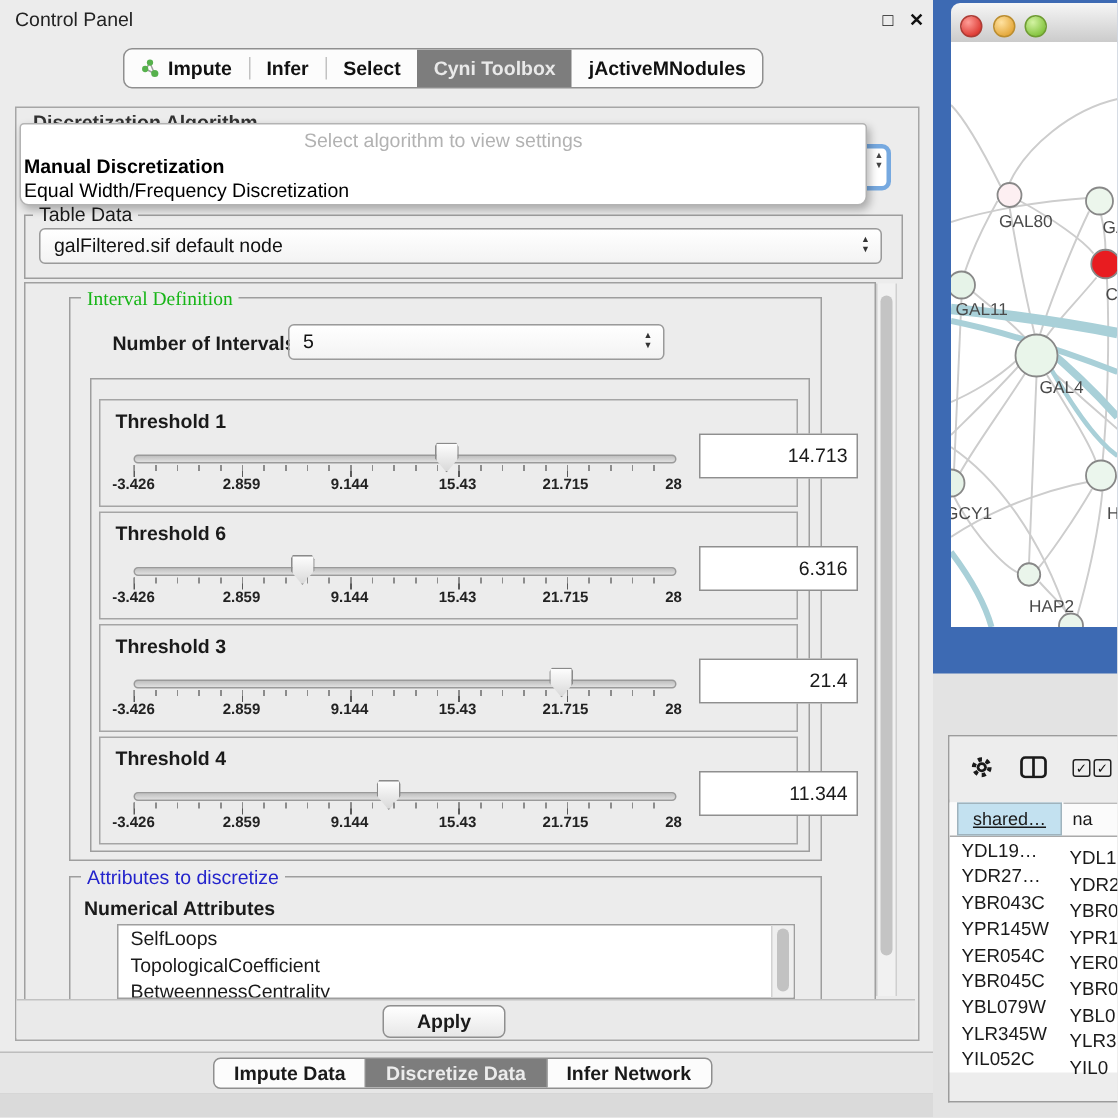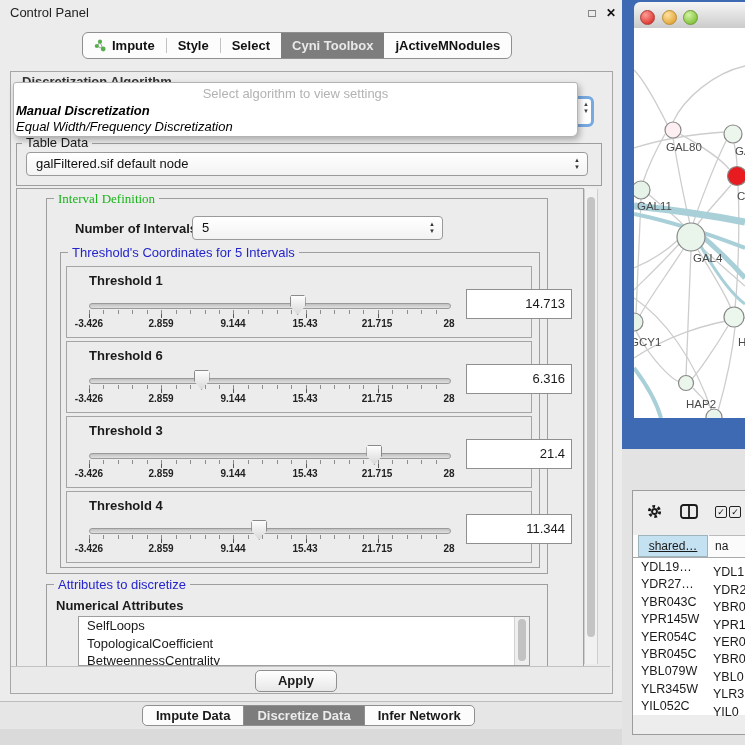--- a/index.html
+++ b/index.html
@@ -19,41 +19,41 @@
   .net-ico{width:13px;height:13px;margin-right:5px;}
 
   .outer-panel{left:10px;top:71px;width:601px;height:621px;border:1px solid #a6a6a6;background:#ececec;}
 
   .disc-label{left:22px;top:74px;height:9px;overflow:hidden;font-weight:bold;color:#333;}
   .combo-focus{left:566px;top:96px;width:22px;height:25px;border:3px solid #76a9e0;border-radius:6px;background:#fff;z-index:3;}
   .combo-focus .steppers{position:absolute;right:2px;top:2px;font-size:6px;line-height:7px;color:#444;text-align:center;}
 
   .algo-popup{left:13px;top:82px;width:563px;height:53px;background:#fff;border:1px solid #b3b3b3;border-radius:3px 3px 6px 6px;box-shadow:2px 3px 6px rgba(0,0,0,.28);z-index:5;}
   .popup-prompt{height:17px;padding-top:3px;text-align:center;color:#b2b2b2;}
-  .popup-opt{height:16px;padding-left:2px;color:#000;white-space:nowrap;overflow:hidden;font-style:italic;}
+  .popup-opt{height:16px;padding-left:2px;color:#000;white-space:nowrap;overflow:hidden;}
   .popup-opt.bold{font-weight:bold;}
 
   .group{border:1px solid #9e9e9e;background:#ececec;}
   .legend{position:absolute;background:#ececec;padding:0 4px;line-height:13px;white-space:nowrap;z-index:2;}
   .legend.green{color:#17b517;}
   .legend.blue{color:#2424cc;}
 
   .combo{border:1px solid #9a9a9a;border-radius:4px;background:linear-gradient(#ffffff,#f3f3f3);}
   .combo .val{position:absolute;left:9px;top:0;line-height:22px;color:#111;white-space:nowrap;}
   .combo .steppers{position:absolute;right:7px;top:4px;font-size:6px;line-height:7px;color:#333;text-align:center;}
 
   .viewport{left:16px;top:188px;width:566px;height:477px;border:1px solid #a0a0a0;background:#ececec;overflow:hidden;}
   .vsb{left:584px;top:189px;width:12px;height:475px;background:#f1f1f1;border-left:1px solid #cfcfcf;border-right:1px solid #cfcfcf;}
   .vsb-thumb{position:absolute;left:2px;top:8px;width:8px;height:440px;background:#c4c4c4;border-radius:4px;}
 
   .noi-label{left:75px;top:221px;font-weight:bold;}
 
   .threshold-rows{left:66px;top:266px;width:466px;}
   .thr-row{position:relative;width:464px;height:70px;border:1px solid #a5a5a5;background:#ececec;margin-bottom:3px;}
-  .thr-title{position:absolute;left:10px;top:6px;font-weight:bold;margin-left:12px;}
+  .thr-title{position:absolute;left:10px;top:6px;font-weight:bold;}
   .thr-track{position:absolute;left:22px;top:36px;width:360px;height:4px;background:linear-gradient(#c0c0c0,#e0e0e0);border:1px solid #9a9a9a;border-radius:3px;}
   .thr-thumb{position:absolute;top:28px;width:14px;height:18px;background:linear-gradient(#fdfdfd,#d9d9d9);border:1px solid #8a8a8a;clip-path:polygon(10% 0,90% 0,100% 14%,100% 52%,50% 100%,0 52%,0 14%);}
   .thr-ticks{position:absolute;left:22px;top:43px;width:361px;height:8px;background-image:
       repeating-linear-gradient(to right,#8c8c8c 0 1px,transparent 1px 14.44px),
       repeating-linear-gradient(to right,#5a5a5a 0 1px,transparent 1px 72.2px);
       background-size:100% 4px,100% 8px;background-repeat:no-repeat;}
   .thr-ticklabel{position:absolute;top:51px;transform:translateX(-50%);font-size:10px;font-weight:bold;color:#222;white-space:nowrap;}
   .thr-value{position:absolute;left:399px;top:22px;width:60px;height:28px;background:#fff;border:1px solid #8f8f8f;line-height:28px;text-align:right;padding-right:6px;padding-left:38px;}
 
   .attr-list{left:78px;top:616px;width:450px;height:48px;border:1px solid #9e9e9e;background:#fff;overflow:hidden;}
@@ -114,21 +114,21 @@
           <line x1="6" y1="3" x2="9" y2="10" stroke="#9e9e9e" stroke-width="1"></line>
           <line x1="3" y1="7" x2="9" y2="10" stroke="#9e9e9e" stroke-width="1"></line>
           <circle cx="6" cy="2.7" r="2.1" fill="#56b14c"></circle>
             <circle cx="2.8" cy="7" r="2.1" fill="#56b14c"></circle>
             <circle cx="9.2" cy="10" r="2.4" fill="#56b14c"></circle>
         </svg>
         <span>Impute</span>
       </div>
       <div class="tabsep"></div>
       <div class="tabseg">
-          <span>Style</span>
+          <span>Infer</span>
         </div>
       <div class="tabsep"></div>
       <div class="tabseg">
           <span>Select</span>
         </div>
       <div class="tabseg dark">
           <span>Cyni Toolbox</span>
         </div>
       <div class="tabseg">
           <span>jActiveMNodules</span>
@@ -164,21 +164,20 @@
     <div class="abs group" style="left:46px;top:198px;width:500px;height:374px;"></div>
     <div class="abs legend green" style="left:54px;top:192px;font-family:Liberation Serif, serif;">Interval Definition</div>
 
     <div class="abs noi-label" style="left: 75px; top: 221px;">Number of Intervals</div>
     <div class="abs combo" style="left:192px;top:216px;width:249px;height:22px;">
       <div class="val">5</div>
       <div class="steppers">▲<br>▼</div>
     </div>
 
     <div class="abs group" style="left:60px;top:252px;width:478px;height:314px;"></div>
-    <div class="abs legend blue" style="left:68px;top:246px;">Threshold's Coordinates for 5 Intervals</div>
     <div class="abs threshold-rows" id="threshold-rows">
         <div class="thr-row">
     <div class="thr-title">Threshold 1</div>
     <div class="thr-track"></div>
     <div class="thr-thumb" style="left: 222.72px;"></div>
     <div class="thr-ticks"></div>
     <div class="thr-value">14.713</div>
   <span class="thr-ticklabel" style="left: 22px;">-3.426</span>
           <span class="thr-ticklabel" style="left: 94px;">2.859</span>
           <span class="thr-ticklabel" style="left: 166px;">9.144</span>

